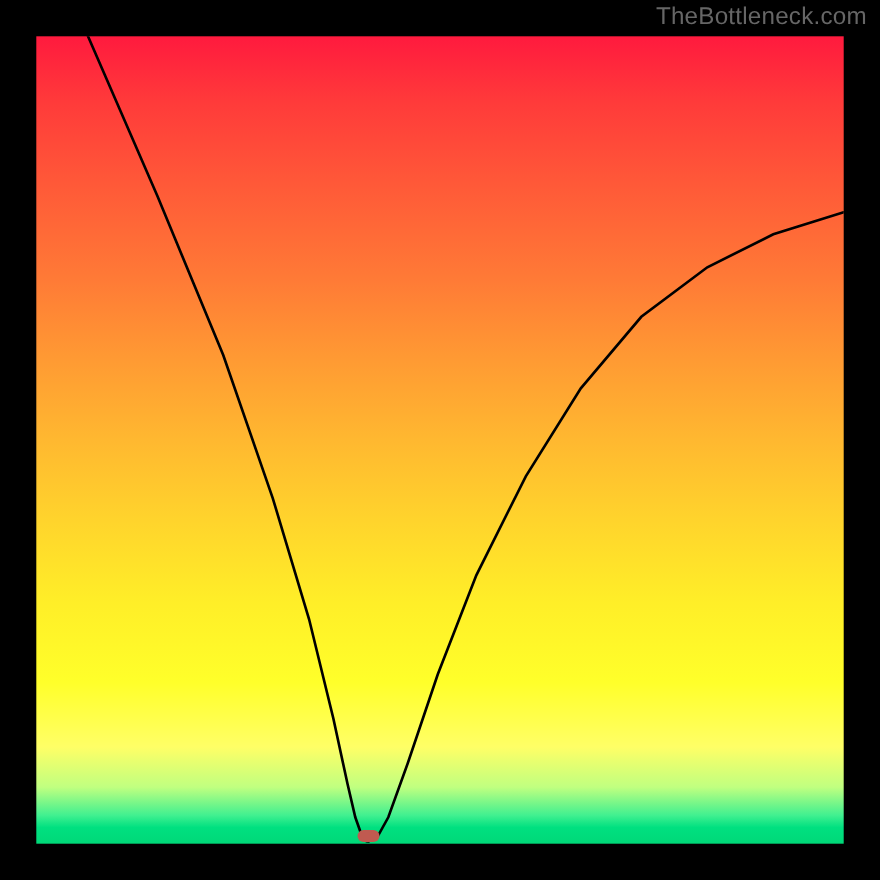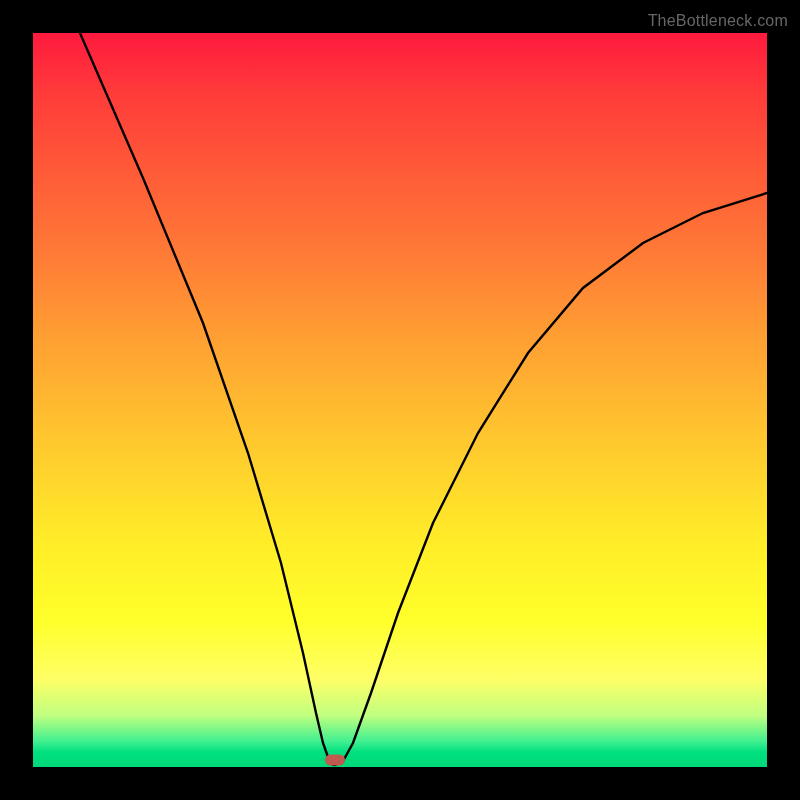--- a/index.html
+++ b/index.html
@@ -5,24 +5,24 @@
   * { margin: 0; padding: 0; box-sizing: border-box; }
   body {
     width: 800px;
     height: 800px;
     background: #000;
     position: relative;
     font-family: Arial, Helvetica, sans-serif;
   }
   .watermark {
     position: absolute;
-    top: 12px;
+    top: 2px;
     right: 12px;
     color: #666;
-    font-size: 16px;
+    font-size: 22px;
     font-weight: 500;
     z-index: 5;
     letter-spacing: 0.2px;
   }
   .plot-area {
     position: absolute;
     left: 33px;
     top: 33px;
     width: 734px;
     height: 734px;

